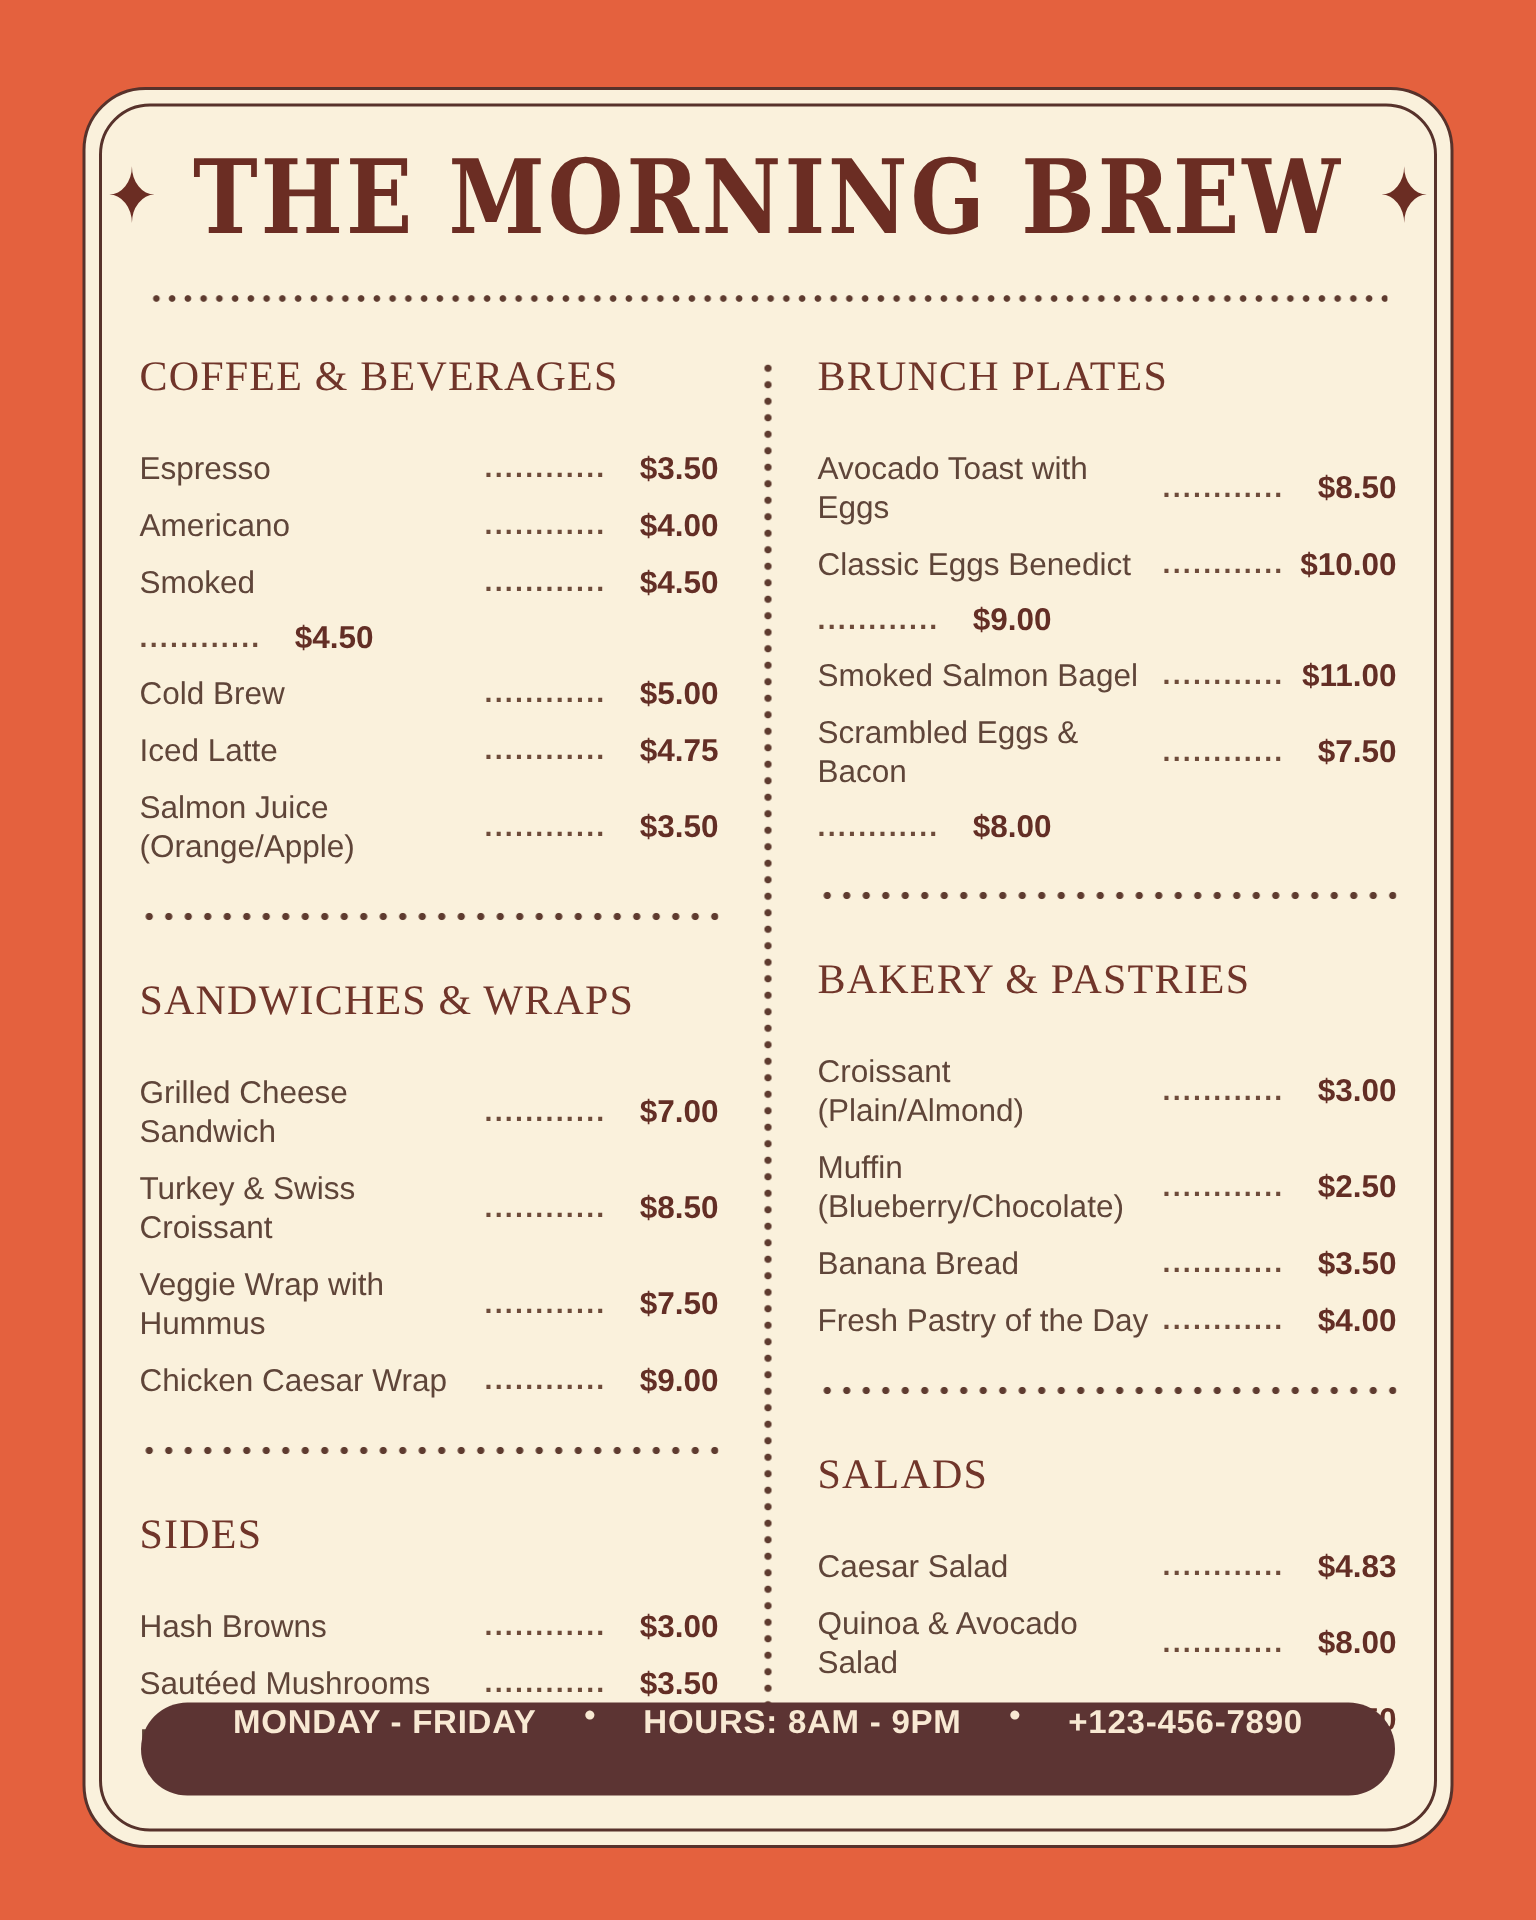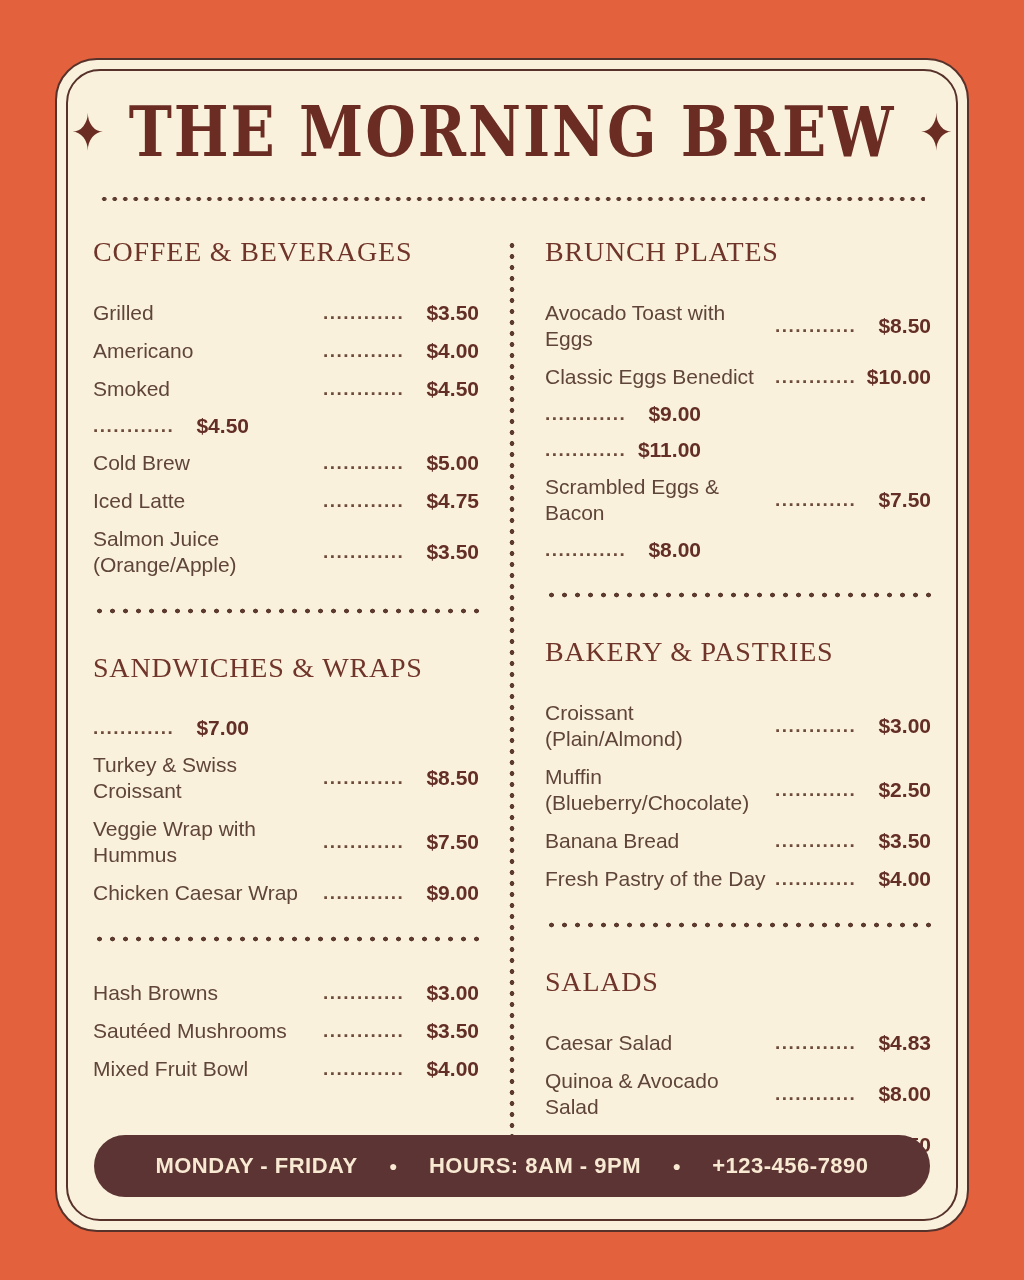--- a/index.html
+++ b/index.html
@@ -131,21 +131,21 @@
     margin:30px 0 38px 0;
   }
   .footer-banner{
     position:absolute;
     left:37px; right:37px;
     bottom:33px;
     height:62px;
     background:var(--footer-bg);
     border-radius:31px;
     display:flex;
-    align-items:center;
+    align-items:flex-start;
     justify-content:space-evenly;
     padding:0 30px;
   }
   .footer-segment{
     color:var(--footer-text);
     font-size:22px;
     font-weight:bold;
     letter-spacing:0.5px;
     white-space:nowrap;
   }
@@ -167,21 +167,21 @@
     <span class="sparkle">✦</span>
   </div>
 
   <div class="hdots title-divider"></div>
 
   <div class="columns">
     <div class="col">
         <section class="menu-section">
           <h2 class="section-heading">COFFEE &amp; BEVERAGES</h2>
           <div class="row">
-            <span class="item-name">Grilled</span>
+            <span class="item-name">Espresso</span>
             <span class="leader">...............</span>
             <span class="price">$3.50</span>
           </div>
           <div class="row">
             <span class="item-name">Americano</span>
             <span class="leader">...............</span>
             <span class="price">$4.00</span>
           </div>
           <div class="row">
             <span class="item-name">Smoked</span>
@@ -205,20 +205,21 @@
           <div class="row">
             <span class="item-name">Salmon Juice (Orange/Apple)</span>
             <span class="leader">...............</span>
             <span class="price">$3.50</span>
           </div>
         </section>
         <div class="hdots section-divider"></div>
         <section class="menu-section">
           <h2 class="section-heading">SANDWICHES &amp; WRAPS</h2>
           <div class="row">
+            <span class="item-name">Grilled Cheese Sandwich</span>
             <span class="leader">...............</span>
             <span class="price">$7.00</span>
           </div>
           <div class="row">
             <span class="item-name">Turkey &amp; Swiss Croissant</span>
             <span class="leader">...............</span>
             <span class="price">$8.50</span>
           </div>
           <div class="row">
             <span class="item-name">Veggie Wrap with Hummus</span>
@@ -226,20 +227,21 @@
             <span class="price">$7.50</span>
           </div>
           <div class="row">
             <span class="item-name">Chicken Caesar Wrap</span>
             <span class="leader">...............</span>
             <span class="price">$9.00</span>
           </div>
         </section>
         <div class="hdots section-divider"></div>
         <section class="menu-section">
+          <h2 class="section-heading">SIDES</h2>
           <div class="row">
             <span class="item-name">Hash Browns</span>
             <span class="leader">...............</span>
             <span class="price">$3.00</span>
           </div>
           <div class="row">
             <span class="item-name">Sautéed Mushrooms</span>
             <span class="leader">...............</span>
             <span class="price">$3.50</span>
           </div>
@@ -262,20 +264,21 @@
           <div class="row">
             <span class="item-name">Classic Eggs Benedict</span>
             <span class="leader">...............</span>
             <span class="price">$10.00</span>
           </div>
           <div class="row">
             <span class="leader">...............</span>
             <span class="price">$9.00</span>
           </div>
           <div class="row">
+            <span class="item-name">Smoked Salmon Bagel</span>
             <span class="leader">...............</span>
             <span class="price">$11.00</span>
           </div>
           <div class="row">
             <span class="item-name">Scrambled Eggs &amp; Bacon</span>
             <span class="leader">...............</span>
             <span class="price">$7.50</span>
           </div>
           <div class="row">
             <span class="leader">...............</span>

